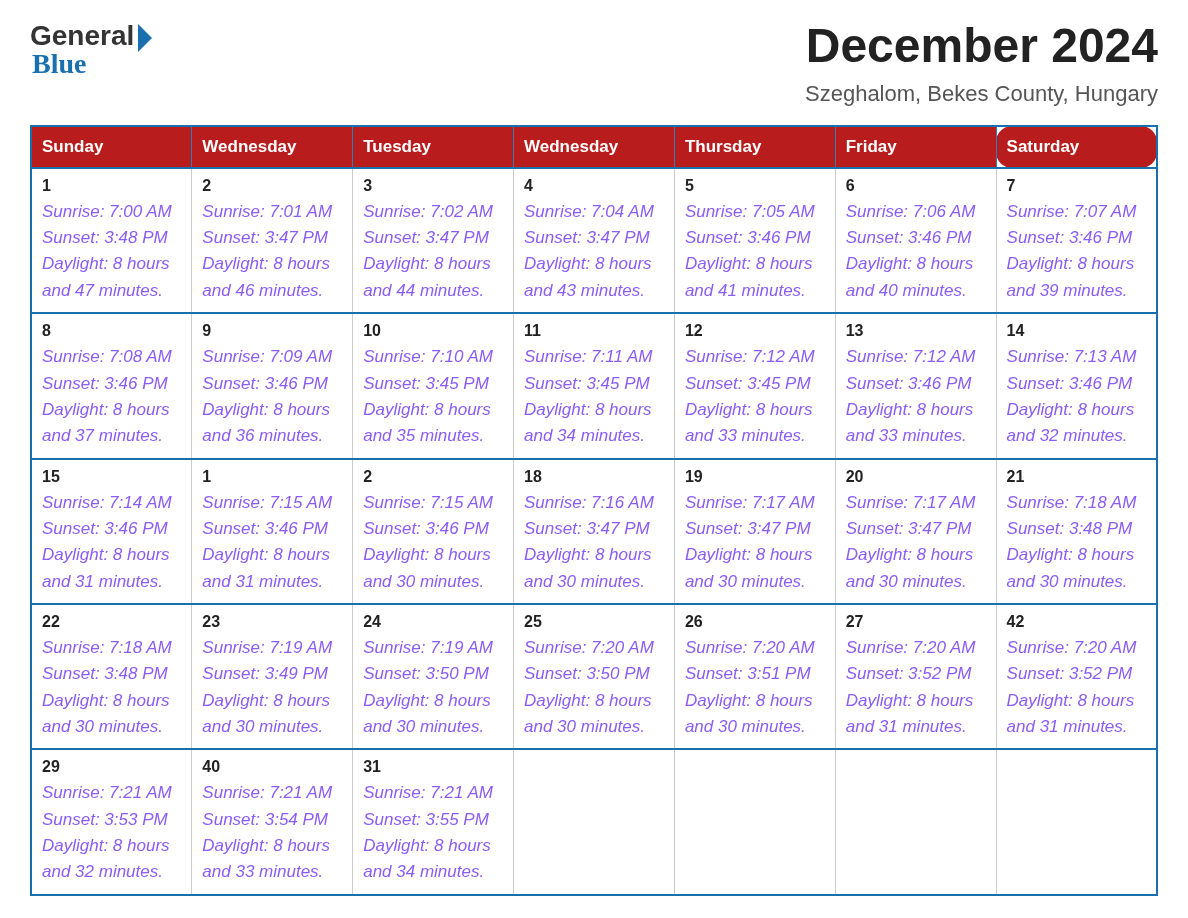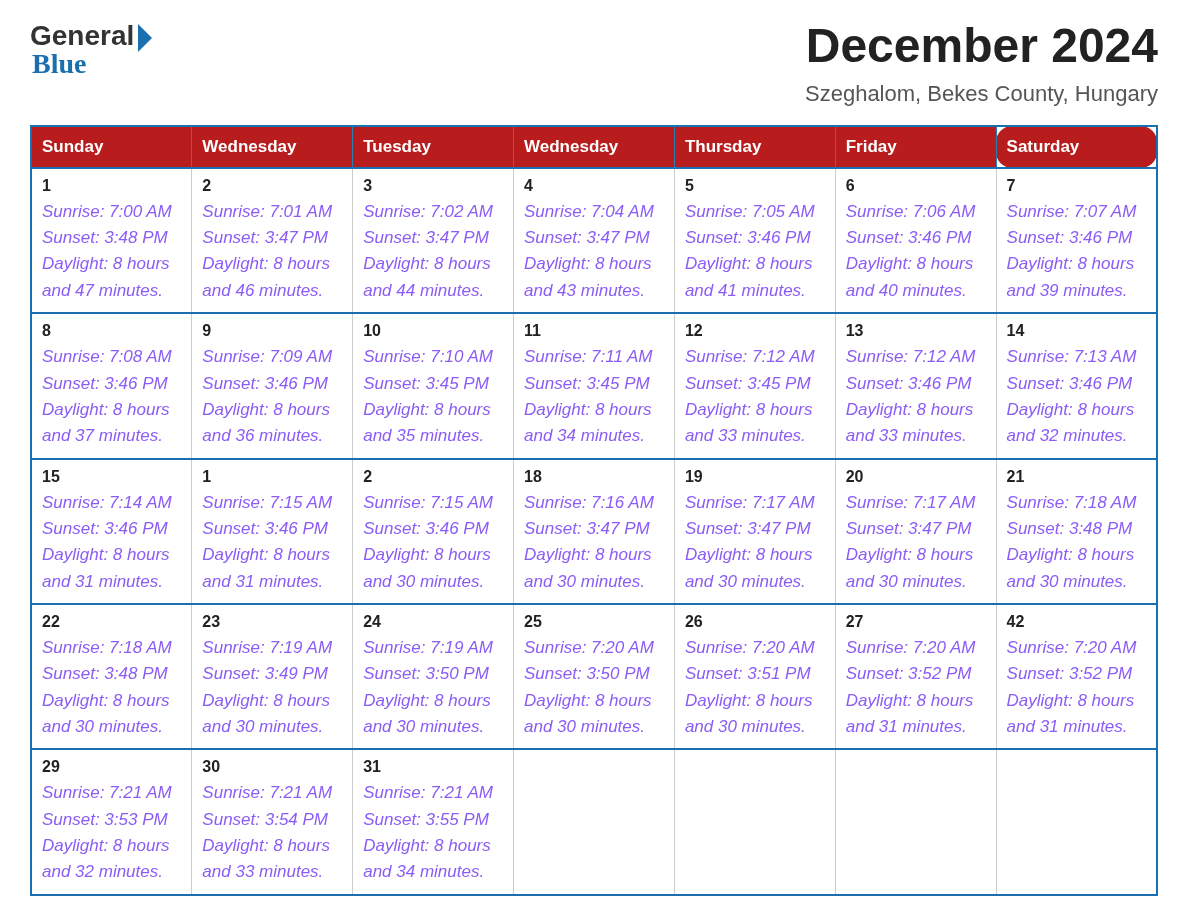--- a/index.html
+++ b/index.html
@@ -258,21 +258,21 @@
           <span class="day-num">42</span>
           <div class="day-info">Sunrise: 7:20 AM<br>Sunset: 3:52 PM<br>Daylight: 8 hours<br>and 31 minutes.</div>
         </td>
       </tr>
       <tr>
         <td>
           <span class="day-num">29</span>
           <div class="day-info">Sunrise: 7:21 AM<br>Sunset: 3:53 PM<br>Daylight: 8 hours<br>and 32 minutes.</div>
         </td>
         <td>
-          <span class="day-num">30</span>
+          <span class="day-num">40</span>
           <div class="day-info">Sunrise: 7:21 AM<br>Sunset: 3:54 PM<br>Daylight: 8 hours<br>and 33 minutes.</div>
         </td>
         <td>
           <span class="day-num">31</span>
           <div class="day-info">Sunrise: 7:21 AM<br>Sunset: 3:55 PM<br>Daylight: 8 hours<br>and 34 minutes.</div>
         </td>
         <td class="empty-cell"></td>
         <td class="empty-cell"></td>
         <td class="empty-cell"></td>
         <td class="empty-cell"></td>

